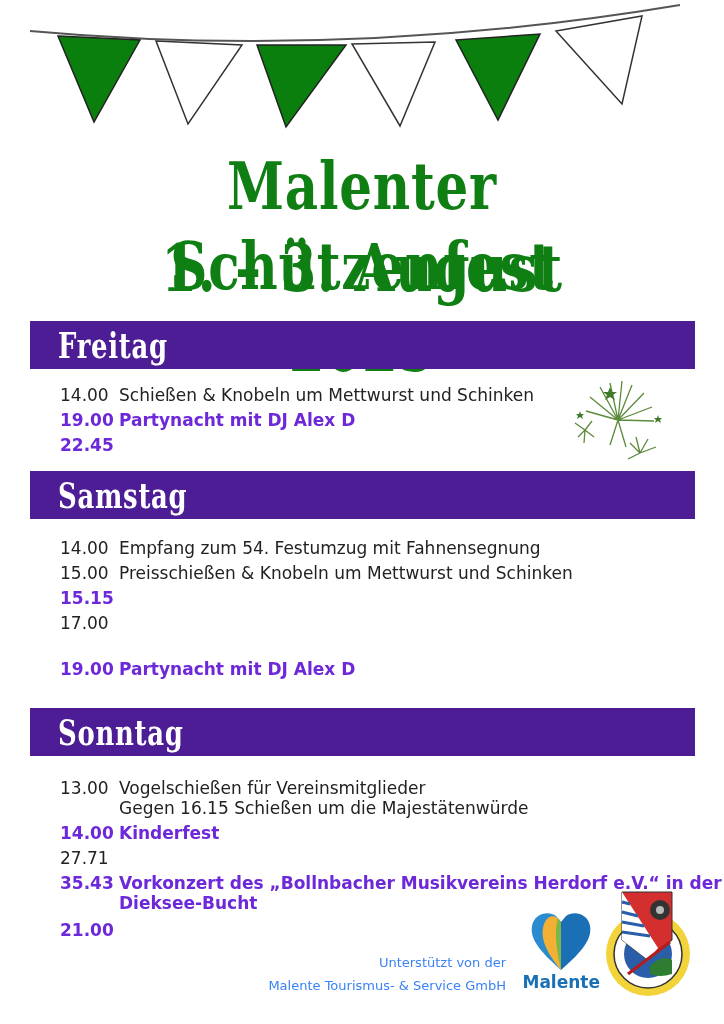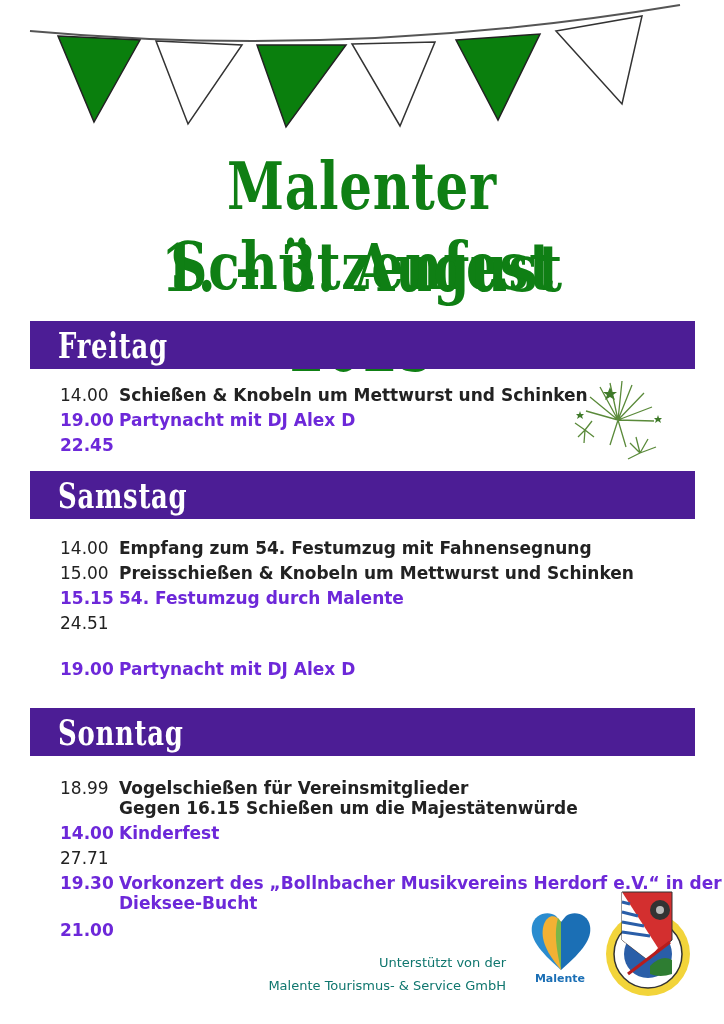--- a/index.html
+++ b/index.html
@@ -5,23 +5,23 @@
   html,body{margin:0;padding:0;background:#fff;}
   body{width:724px;height:1024px;position:relative;overflow:hidden;font-family:"DejaVu Sans",sans-serif;}
   .abs{position:absolute;}
   .title{left:0;width:724px;text-align:center;color:#0f7f14;font-family:"DejaVu Serif",serif;font-weight:bold;letter-spacing:1px;transform:scaleX(0.78);transform-origin:center;}
   .t1{top:146px;font-size:66px;line-height:80px;}
   .t2{top:228px;font-size:66px;line-height:80px;}
   .bar{left:30px;width:665px;height:48px;background:#4c1d95;}
   .bar span{position:absolute;left:28px;top:0;color:#fff;font-family:"DejaVu Serif",serif;font-weight:bold;font-size:36px;line-height:48px;display:inline-block;transform:scaleX(0.72);transform-origin:left center;letter-spacing:1px;}
   .row{left:60px;font-size:17px;line-height:20px;color:#222;display:flex;}
   .row .time{width:59px;flex:none;}
-  .row .txt{white-space:pre;font-weight:bold;}
+  .row .txt{white-space:pre;}
   .row.hl{color:#6d28d9;font-weight:bold;}
-  .sponsor{right:218px;text-align:left;font-size:13px;color:#0f766e;line-height:20px;}
+  .sponsor{right:218px;text-align:left;font-size:13px;color:#3b82f6;line-height:20px;}
 </style>
 </head>
 <body>
 
 <svg class="abs" style="left:0;top:0" width="724" height="135" viewBox="0 0 724 135">
   <path d="M30 31 Q 350 60 680 5" stroke="#555" stroke-width="2" fill="none"></path>
   <polygon points="58,36 140,40 94,122" fill="#0a7f0d" stroke="#222" stroke-width="1.5"></polygon>
   <polygon points="156,41 242,45 188,124" fill="#fff" stroke="#333" stroke-width="1.5"></polygon>
   <polygon points="257,45 346,45 286,127" fill="#0a7f0d" stroke="#222" stroke-width="1.5"></polygon>
   <polygon points="352,44 435,42 400,126" fill="#fff" stroke="#333" stroke-width="1.5"></polygon>
@@ -66,64 +66,63 @@
 <div class="abs row" style="top:538px">
     <span class="time">14.00</span>
     <span class="txt">Empfang zum 54. Festumzug mit Fahnensegnung</span>
   </div>
 <div class="abs row" style="top:563px">
     <span class="time">15.00</span>
     <span class="txt">Preisschießen &amp; Knobeln um Mettwurst und Schinken</span>
   </div>
 <div class="abs row hl" style="top:588px">
     <span class="time">15.15</span>
-    <span class="txt">54. Festumzug durch Malente</span>
   </div>
 <div class="abs row" style="top:613px">
-    <span class="time">24.51</span>
+    <span class="time">17.00</span>
   </div>
 <div class="abs row hl" style="top:659px">
     <span class="time">19.00</span>
     <span class="txt">Partynacht mit DJ Alex D</span>
   </div>
 
 <div class="abs bar" style="top:708px">
     <span>Sonntag</span>
   </div>
 <div class="abs row" style="top:778px">
-    <span class="time">18.99</span>
+    <span class="time">13.00</span>
     <span class="txt">Vogelschießen für Vereinsmitglieder
 Gegen 16.15 Schießen um die Majestätenwürde</span>
   </div>
 <div class="abs row hl" style="top:823px">
     <span class="time">14.00</span>
     <span class="txt">Kinderfest</span>
   </div>
 <div class="abs row" style="top:848px">
     <span class="time">27.71</span>
   </div>
 <div class="abs row hl" style="top:873px">
-    <span class="time">19.30</span>
+    <span class="time">35.43</span>
     <span class="txt">Vorkonzert des „Bollnbacher Musikvereins Herdorf e.V.“ in der
 Dieksee-Bucht</span>
   </div>
 <div class="abs row hl" style="top:920px">
     <span class="time">21.00</span>
   </div>
 
 <div class="abs sponsor" style="top:953px">Unterstützt von der</div>
 <div class="abs sponsor" style="top:976px">Malente Tourismus- &amp; Service GmbH</div>
 
 <svg class="abs" style="left:528px;top:908px" width="66" height="64" viewBox="0 0 66 64">
   <path d="M33 62 C10 42 2 30 4 18 C6 6 20 2 28 8 L33 14 Z" fill="#2a8ccf"></path>
   <path d="M33 62 C16 42 12 28 16 16 C20 6 28 6 33 14 Z" fill="#f2b134"></path>
   <path d="M33 62 C28 40 26 24 30 10 L33 14 Z" fill="#7ab648"></path>
   <path d="M33 62 C56 42 64 30 62 18 C60 6 46 2 38 8 L33 14 Z" fill="#1b6fb5"></path>
 </svg>
-<div class="abs" style="left:520px;top:972px;width:80px;text-align:center;font-weight:bold;font-size:11px;color:#1b6fb5;">Malente</div>
+<div class="abs" style="left:520px;top:972px;width:80px;text-align:right;font-weight:bold;font-size:17px;color:#1b6fb5;">Malente</div>
 
 <svg class="abs" style="left:600px;top:888px" width="96" height="110" viewBox="0 0 96 110">
   <circle cx="48" cy="66" r="42" fill="#f2d43a"></circle>
   <circle cx="48" cy="66" r="34" fill="#fff" stroke="#333" stroke-width="1.5"></circle>
   <circle cx="48" cy="66" r="24" fill="#2a5ea8"></circle>
   <path d="M50 78 Q 62 66 72 72 L72 86 Q 60 90 50 86 Z" fill="#2e7d32"></path>
   <path d="M22 4 L72 4 L72 52 L48 72 L22 52 Z" fill="#d32f2f" stroke="#333" stroke-width="1"></path>
   <path d="M22 4 L58 60 L48 72 L22 52 Z" fill="#fff"></path>
   <g stroke="#2a5ea8" stroke-width="3">
       <path d="M22 14 L30 16 M22 24 L38 28 M22 34 L44 38 M22 44 L50 48"></path>

